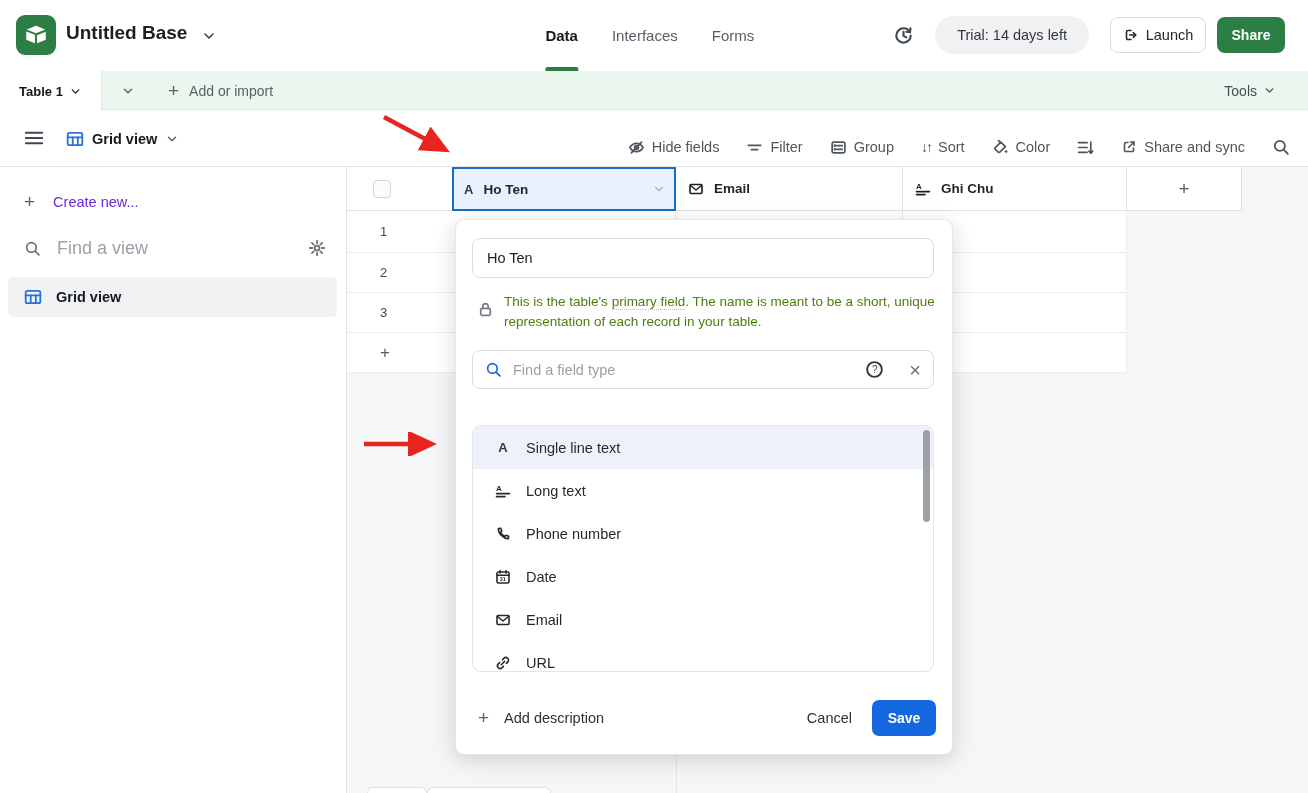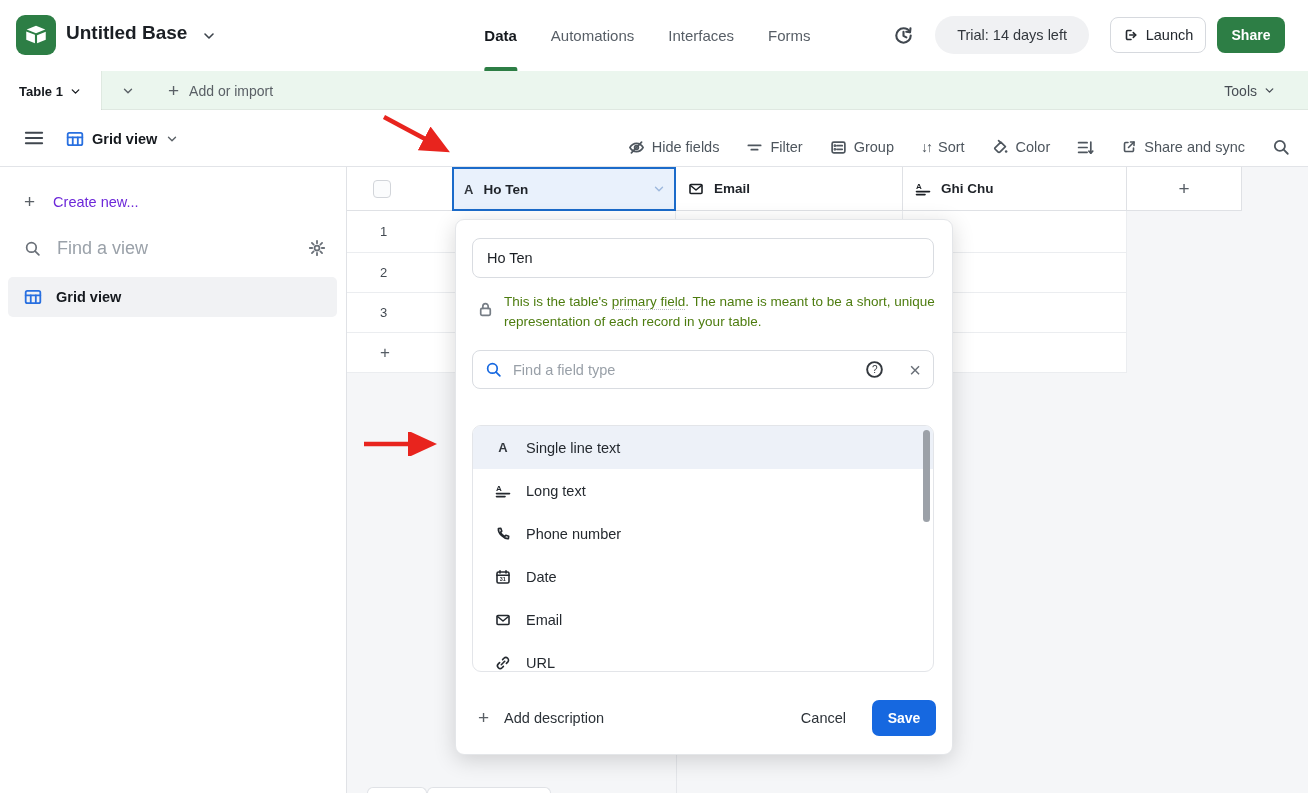--- a/index.html
+++ b/index.html
@@ -84,21 +84,21 @@
   .x-glyph { font-size:20px; color:#6a7078; line-height:1; margin-left:14px; }
   .ftype-list { position:absolute; left:16px; top:205px; width:462px; height:247px; border:1px solid #e3e5e9; border-radius:9px; overflow:hidden; background:#fff; }
   .ftype-item { height:43px; display:flex; align-items:center; gap:15px; padding-left:22px; font-size:14.5px; color:#24292f; }
   .ftype-item.selected { background:#edf1f8; }
   .ftype-item .a-glyph { width:16px; text-align:center; }
   .scroll-thumb { position:absolute; right:3px; top:4px; width:7px; height:92px; background:#9ca1a8; border-radius:4px; }
   .popup-footer { position:absolute; left:16px; right:16px; bottom:18px; height:36px; display:flex; align-items:center; }
   .add-desc { display:flex; align-items:center; gap:15px; margin-left:6px; font-size:14.5px; color:#2c3238; }
   .add-desc .plus { font-size:19px; color:#5a6066; }
   .footer-sp { flex:1; }
-  .cancel { font-size:14.5px; color:#2c3238; margin-right:26px; }
+  .cancel { font-size:14.5px; color:#2c3238; margin-right:20px; }
   .btn-save { width:64px; height:36px; background:#1668e0; color:#fff; border-radius:7px; font-size:14px; font-weight:700; display:flex; align-items:center; justify-content:center; }
 
   .arrow-svg { position:absolute; z-index:30; pointer-events:none; }
 </style>
 </head>
 <body>
 
 <div class="stage">
 
   <div class="topbar">
@@ -113,23 +113,20 @@
     <span class="base-chev">
       <svg class="ic chev" width="16" height="16" viewBox="0 0 16 16">
           <polyline points="4,6 8,10 12,6"></polyline>
         </svg>
     </span>
 
     <div class="nav-tabs">
       <div class="nav-tab active">
           <span>Data</span>
           <span class="underline"></span>
-        </div>
-      <div class="nav-tab">
-          <span>Automations</span>
         </div>
       <div class="nav-tab">
           <span>Interfaces</span>
         </div>
       <div class="nav-tab">
           <span>Forms</span>
         </div>
     </div>
 
     <span class="hist">

